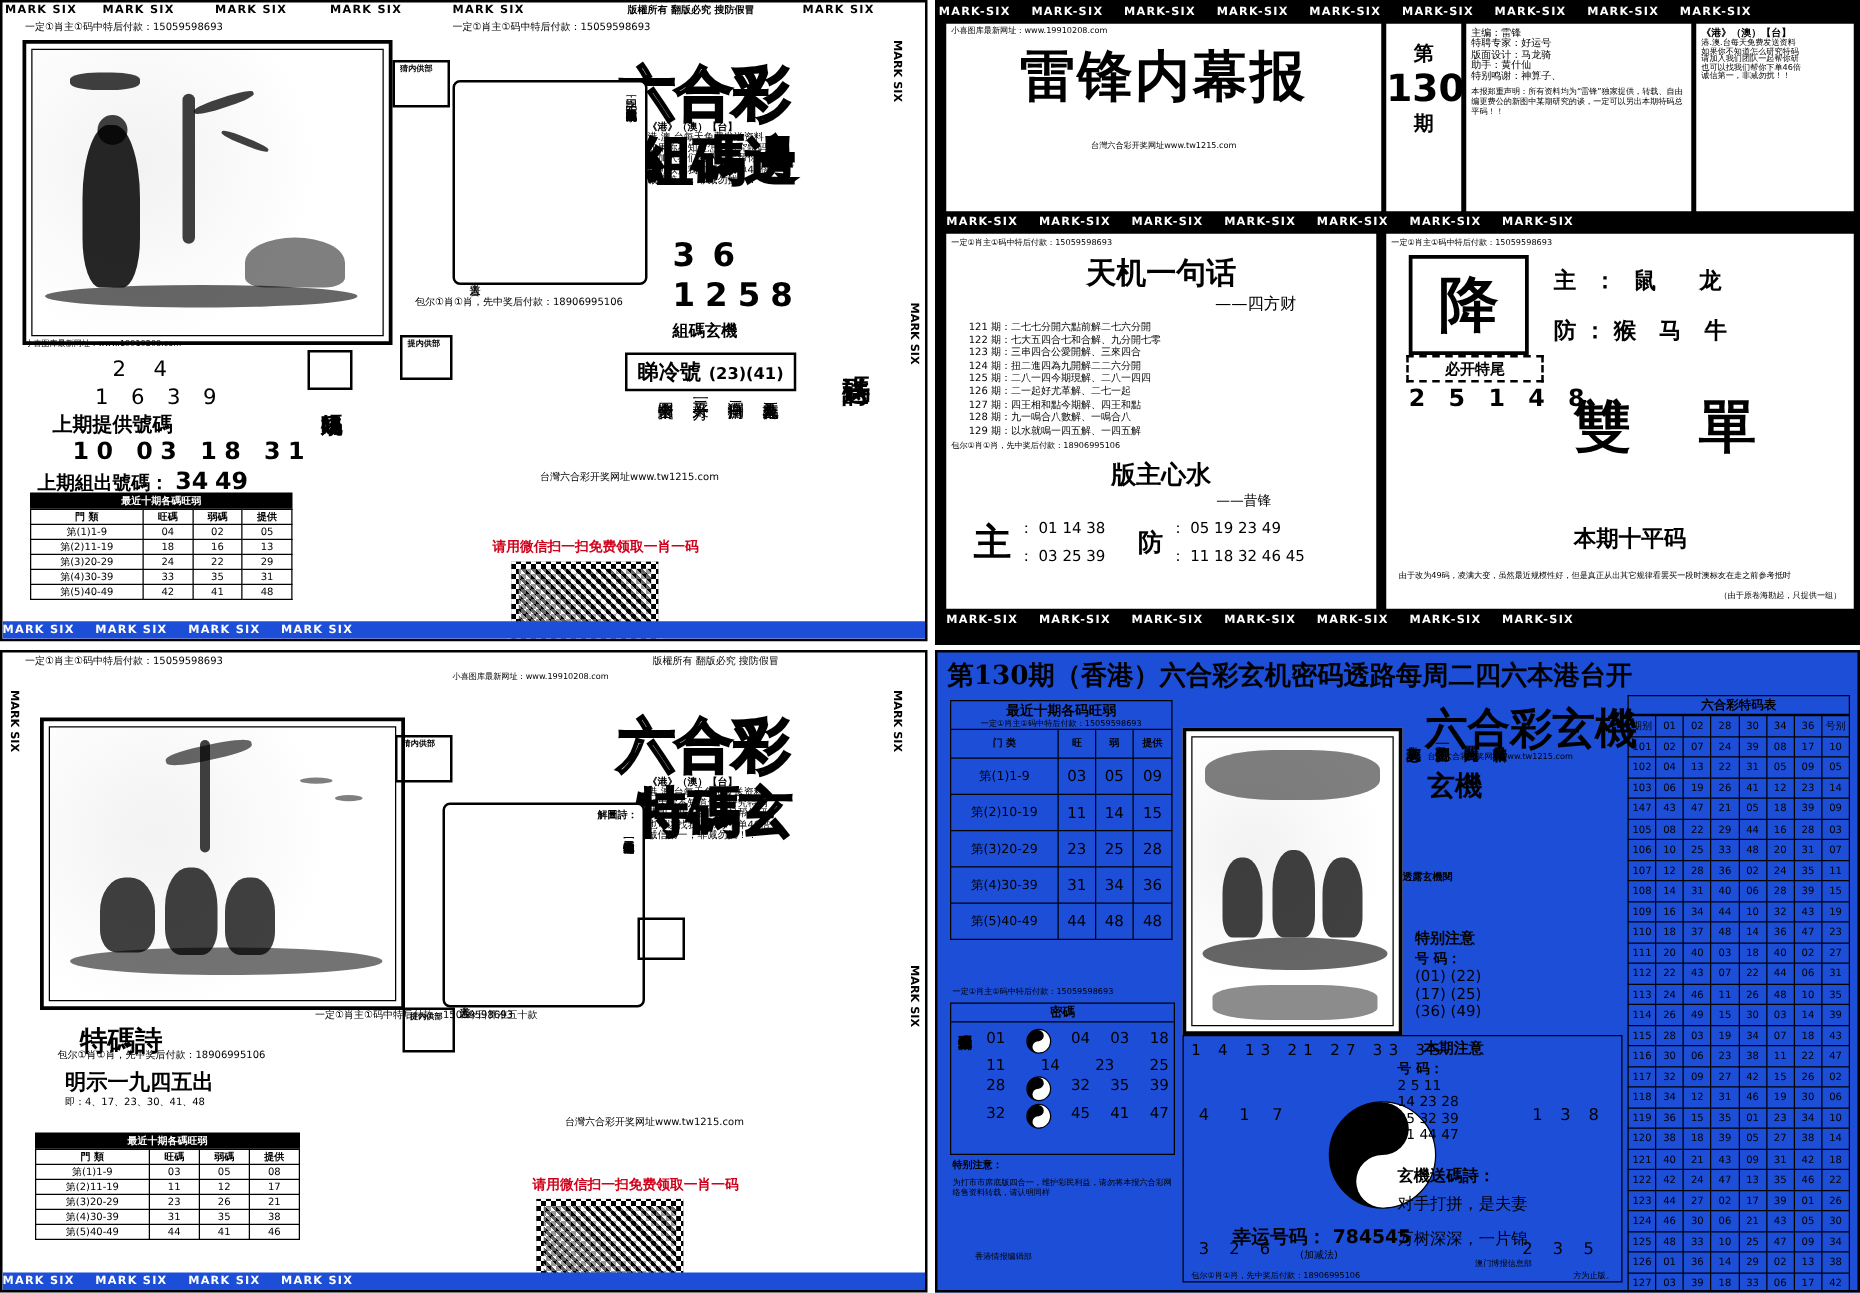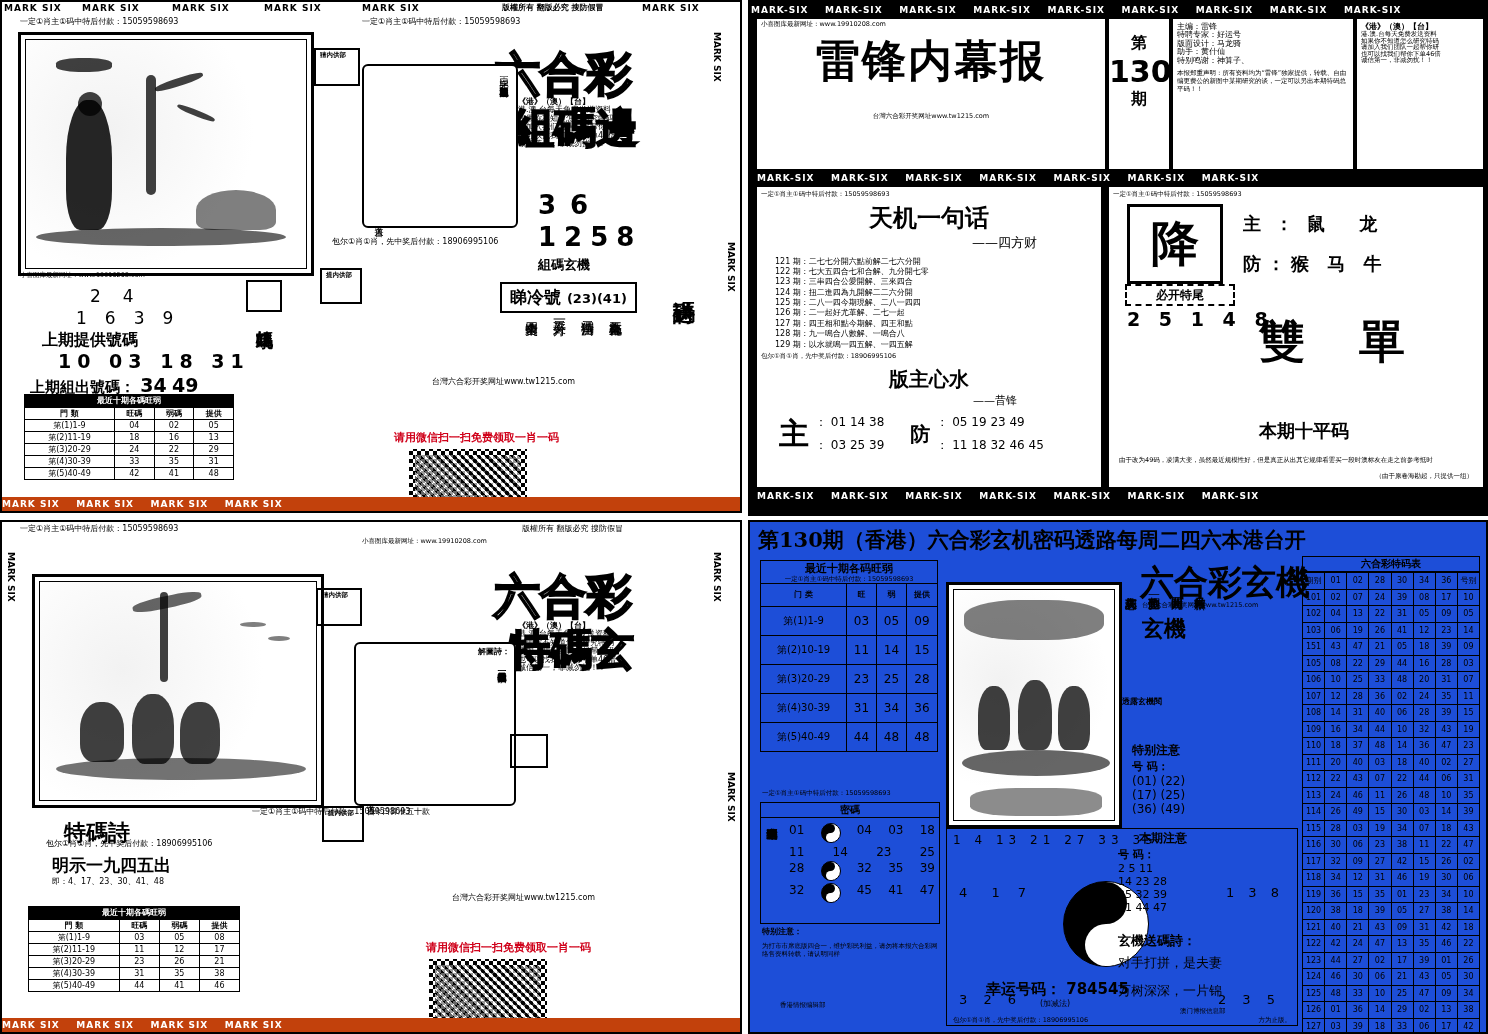--- a/index.html
+++ b/index.html
@@ -13,21 +13,21 @@
   #q-br{left:748px;top:520px;width:740px;height:514px;border:2px solid #000;background:#1d4ed8;}
 
   .tiny{font-size:8px;line-height:1.05;}
   .xtiny{font-size:6.5px;line-height:1;}
   .ctr{text-align:center;}
   .b{font-weight:bold;}
   .red{color:#d0021b;}
 
   
   .marks{font-size:9px;font-weight:bold;letter-spacing:1px;white-space:nowrap;overflow:hidden;}
-  .marks-blk{background:#c2410c;color:#fff;}
+  .marks-blk{background:#1d4ed8;color:#fff;}
   .strip-h{height:14px;line-height:14px;}
   .strip-v{writing-mode:vertical-rl;text-orientation:mixed;font-size:9px;font-weight:bold;white-space:nowrap;overflow:hidden;}
 
   
   .tl-top{position:absolute;left:0;top:0;width:100%;height:16px;font-size:8.5px;font-weight:bold;white-space:nowrap;overflow:hidden;}
   .pic-box{border:3px solid #000;background:#fff;position:absolute;}
   .pic-inner{position:absolute;inset:4px;border:1px solid #000;background:
      radial-gradient(circle at 30% 40%, #f2f2f2 0%, #ffffff 60%);}
   .brush{position:absolute;background:#000;opacity:.75;border-radius:40%;}
   .outline-cn{font-size:46px;font-weight:bold;color:#fff;-webkit-text-stroke:2px #000;font-family:"DejaVu Serif","Liberation Serif",serif;}
@@ -715,21 +715,21 @@
               <td>103</td>
               <td>06</td>
               <td>19</td>
               <td>26</td>
               <td>41</td>
               <td>12</td>
               <td>23</td>
               <td>14</td>
             </tr>
             <tr>
-              <td>151</td>
+              <td>147</td>
               <td>43</td>
               <td>47</td>
               <td>21</td>
               <td>05</td>
               <td>18</td>
               <td>39</td>
               <td>09</td>
             </tr>
             <tr>
               <td>105</td>

